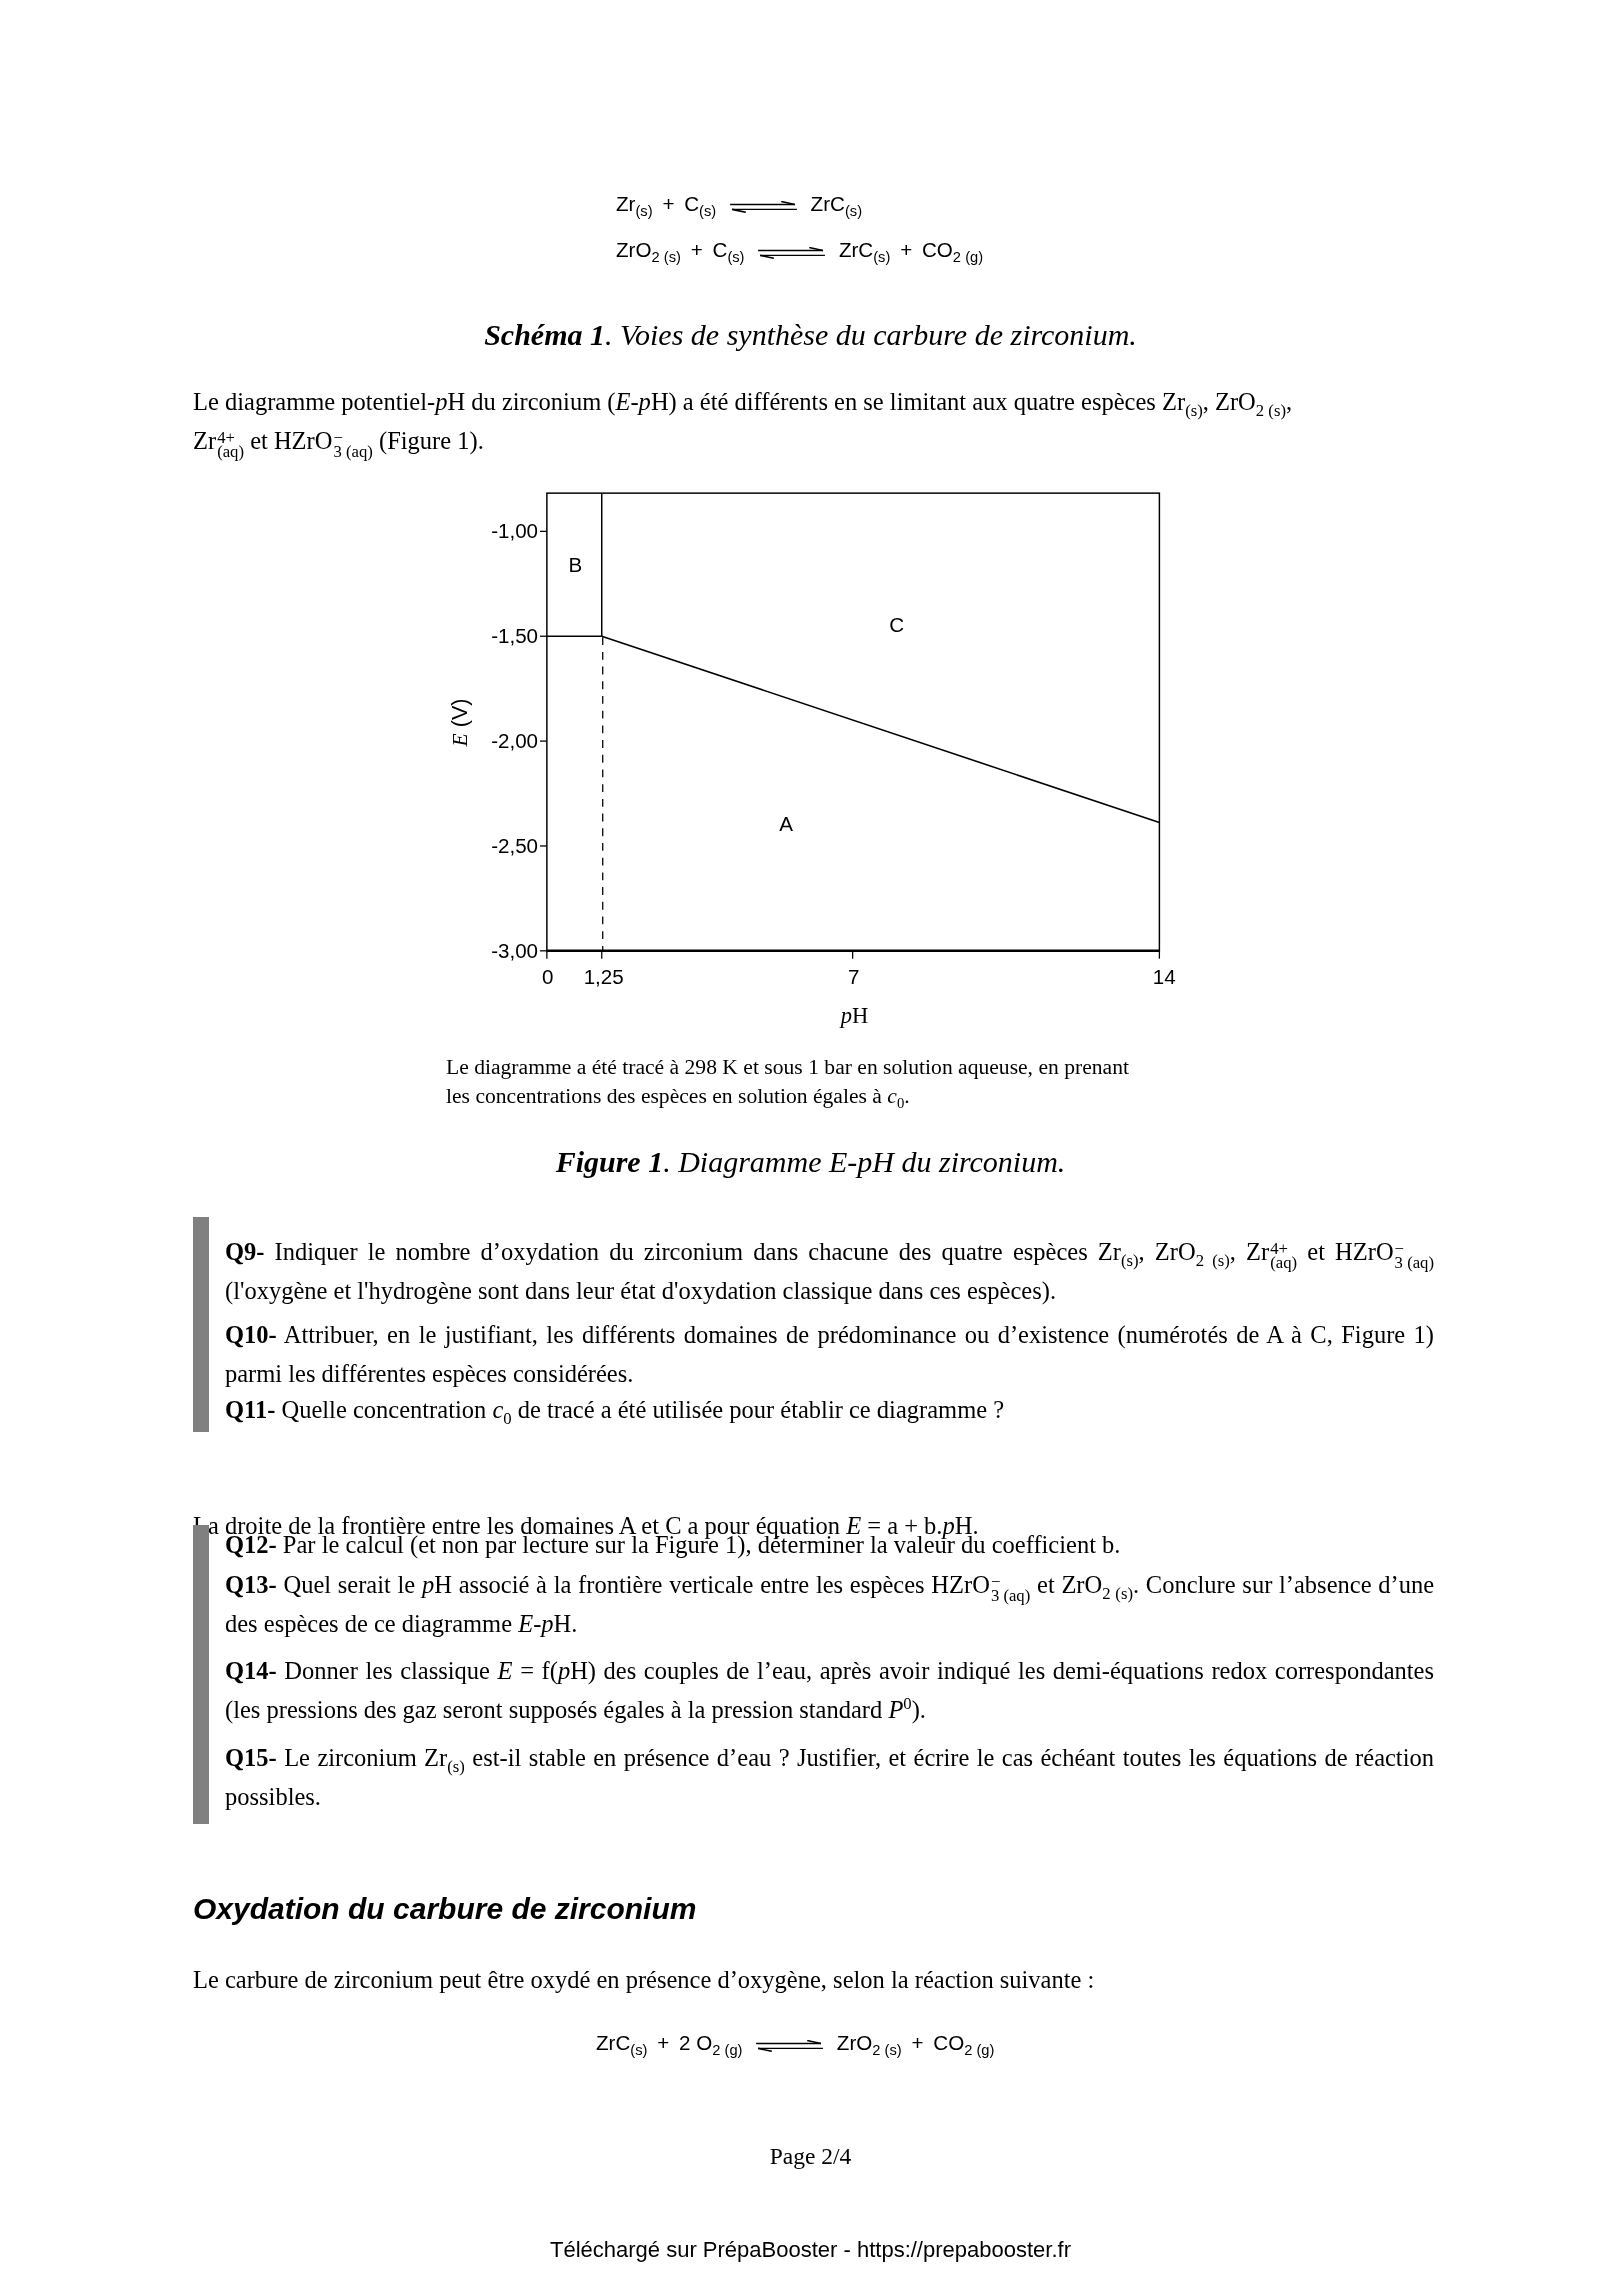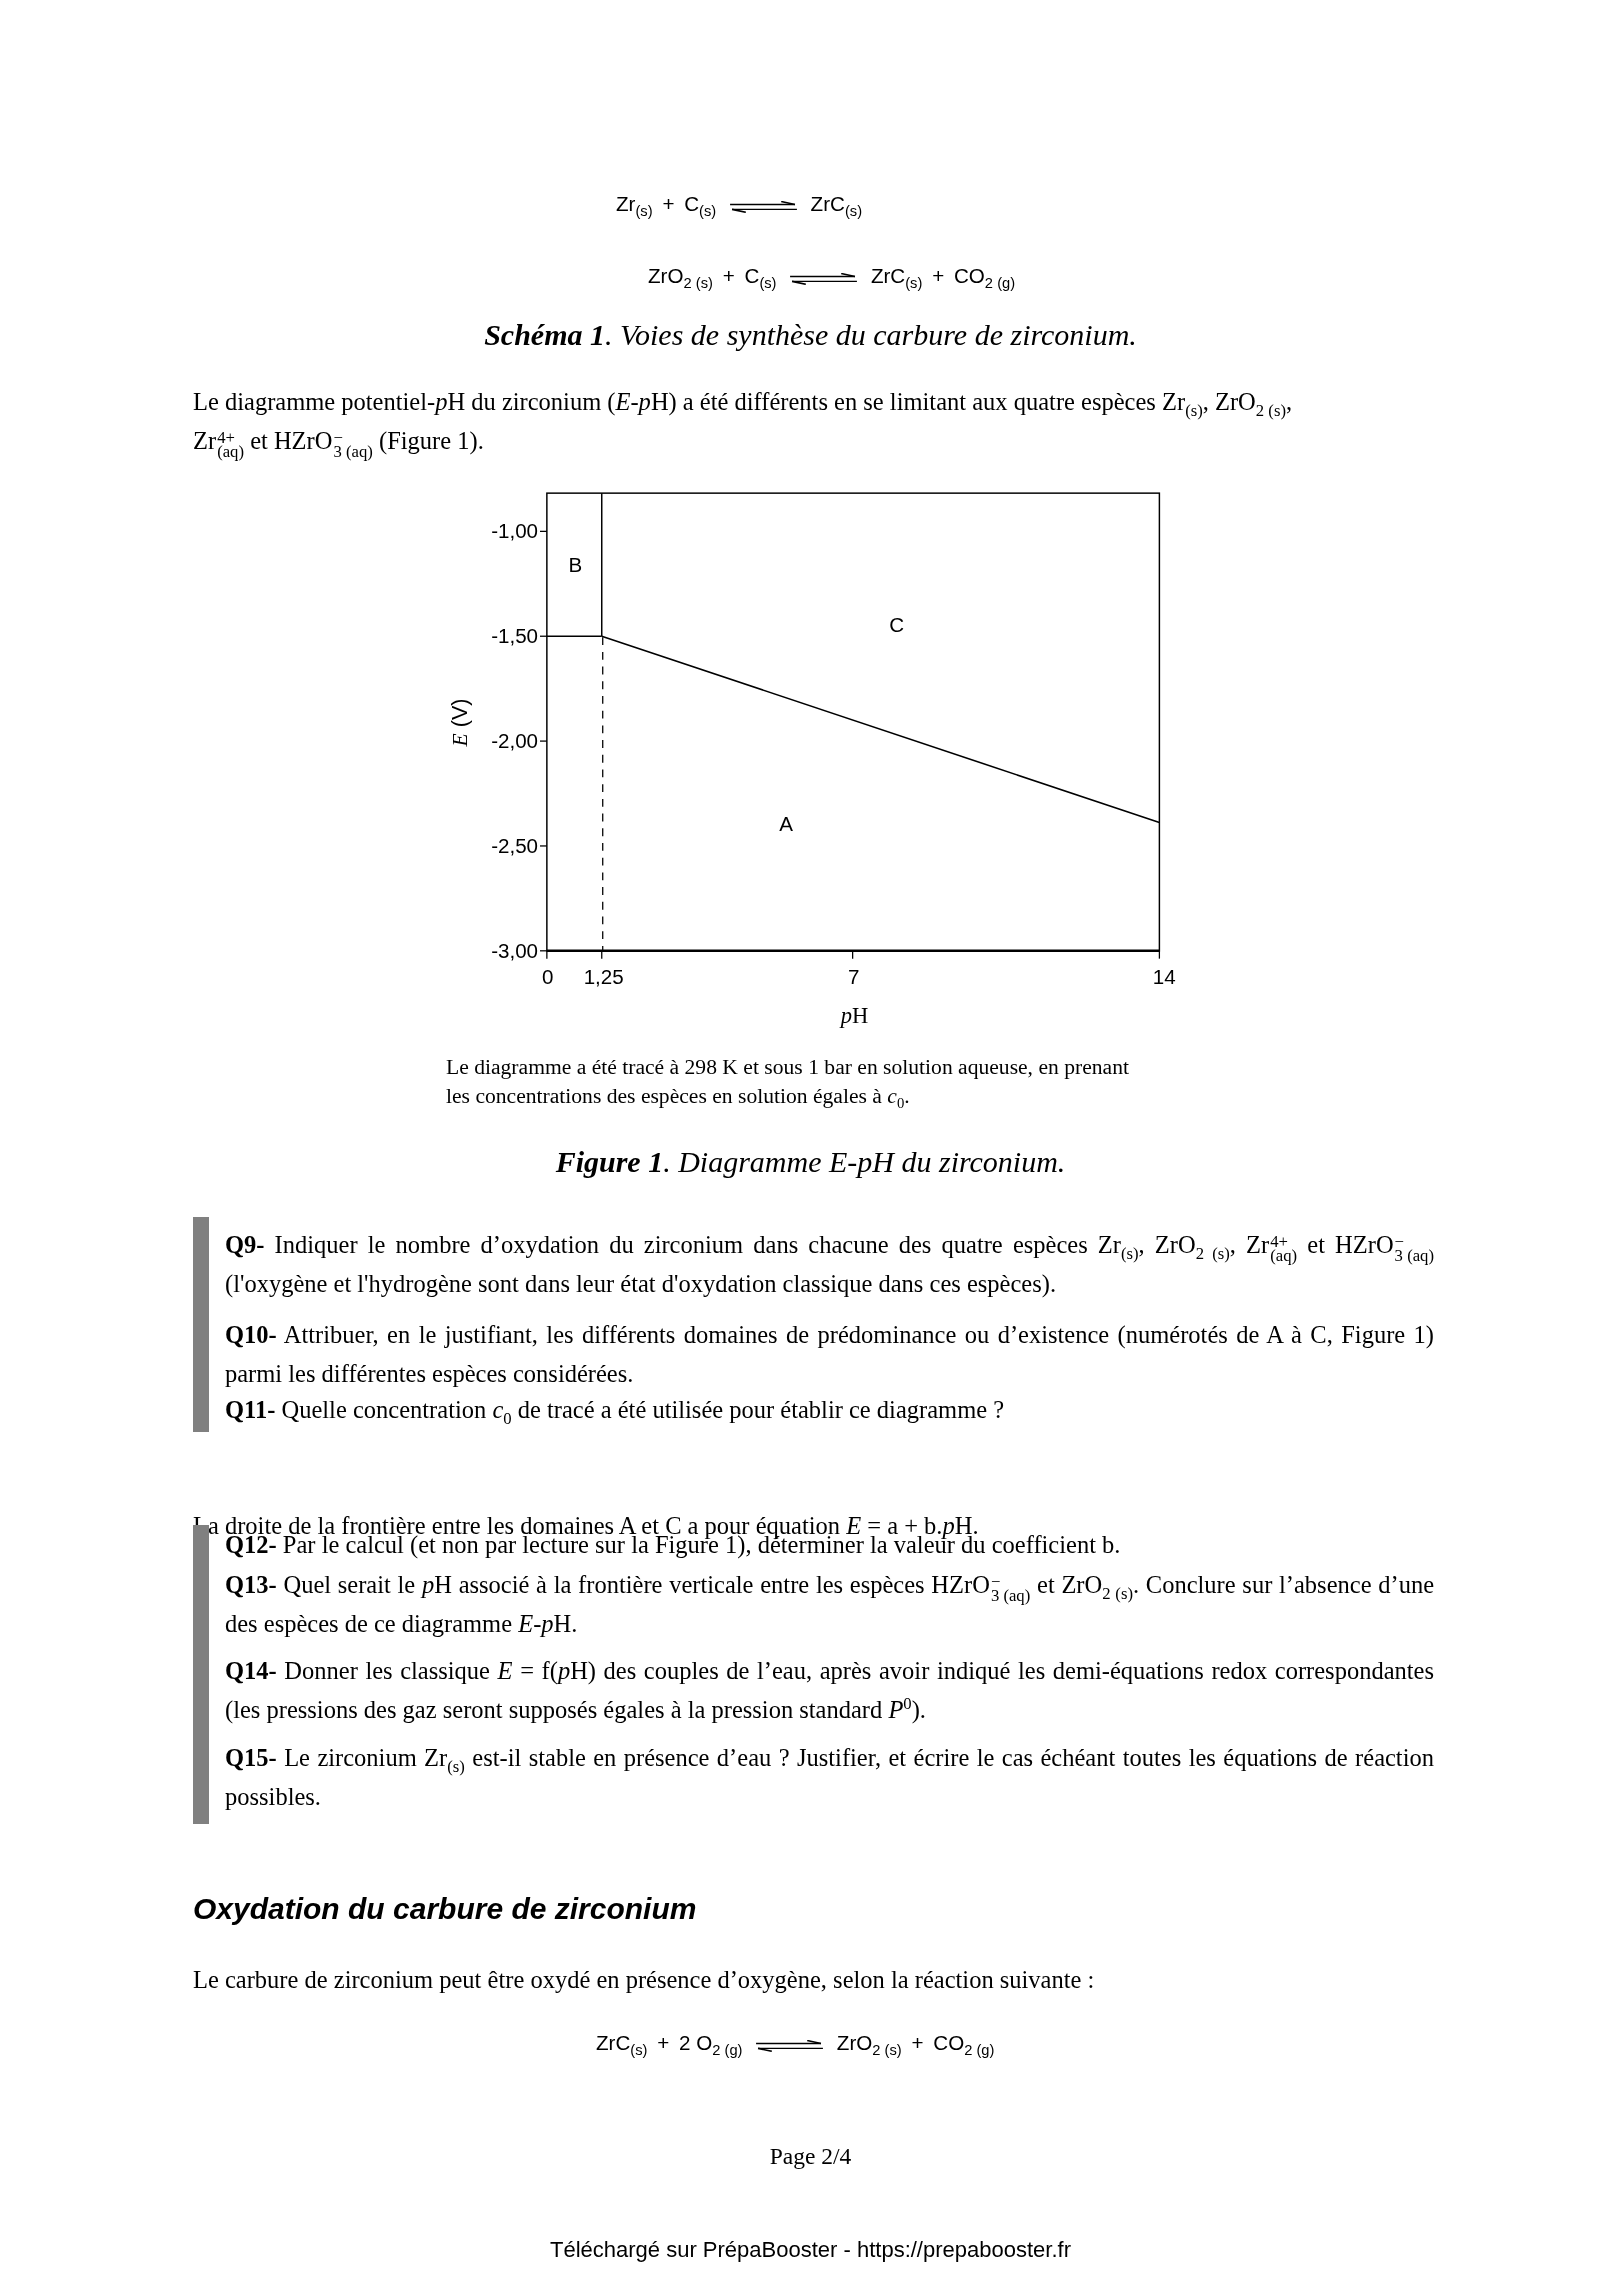--- a/index.html
+++ b/index.html
@@ -32,21 +32,21 @@
 
 <div class="abs eq" style="left:616px; top:192px;">
   <span><span>Zr</span><sub>(s)</sub></span><span class="plus">+</span><span><span>C</span><sub>(s)</sub></span><span class="arrow"><svg width="67" height="11.8" viewBox="0 0 68 12">
         <line x1="0" y1="3.5" x2="66" y2="3.5" stroke="#000" stroke-width="1.4"></line>
         <polyline points="52,0.5 66,3.5" fill="none" stroke="#000" stroke-width="1.6"></polyline>
         <line x1="2" y1="8.5" x2="68" y2="8.5" stroke="#000" stroke-width="1.4"></line>
         <polyline points="2,8.5 16,11.5" fill="none" stroke="#000" stroke-width="1.6"></polyline>
       </svg></span><span><span>ZrC</span><sub>(s)</sub></span>
 </div>
 
-<div class="abs eq" style="left:616px; top:264px;margin-left:32px;">
+<div class="abs eq" style="left:616px; top:238px;">
   <span><span>ZrO</span><sub><span>2</span> <span>(s)</span></sub></span><span class="plus">+</span><span><span>C</span><sub>(s)</sub></span><span class="arrow"><svg width="67" height="11.8" viewBox="0 0 68 12">
         <line x1="0" y1="3.5" x2="66" y2="3.5" stroke="#000" stroke-width="1.4"></line>
         <polyline points="52,0.5 66,3.5" fill="none" stroke="#000" stroke-width="1.6"></polyline>
         <line x1="2" y1="8.5" x2="68" y2="8.5" stroke="#000" stroke-width="1.4"></line>
         <polyline points="2,8.5 16,11.5" fill="none" stroke="#000" stroke-width="1.6"></polyline>
       </svg></span><span><span>ZrC</span><sub>(s)</sub></span><span class="plus">+</span><span><span>CO</span><sub><span>2</span> <span>(g)</span></sub></span>
 </div>
 
 <div class="abs caption" style="left:0; top:318px;">
   <b>Schéma 1</b><span>. Voies de synthèse du carbure de zirconium.</span>
@@ -113,21 +113,21 @@
   <div>Le diagramme a été tracé à 298 K et sous 1 bar en solution aqueuse, en prenant</div>
   <div><span>les concentrations des espèces en solution égales à </span><span class="italic">c</span><sub style="font-size:14.7px; vertical-align:-4.9px; line-height:0;">0</sub><span>.</span></div>
 </div>
 
 <div class="abs caption" style="left:0; top:1145px;">
   <b>Figure 1</b><span>. Diagramme E-pH du zirconium.</span>
 </div>
 
 <div class="q-block" style="top:1217px; height:215px; width:1245px;">
   <div class="q-bar"></div>
-  <div class="q" style="top:8px;">
+  <div class="q" style="top:15px;">
     <span class="qn">Q9-</span><span>  Indiquer le nombre d’oxydation du zirconium dans chacune des quatre espèces Zr</span><sub>(s)</sub><span>, ZrO</span><sub>2 (s)</sub><span>, Zr</span><span class="supsub"><span>4+</span><span>(aq)</span></span><span> et HZrO</span><span class="supsub"><span>−</span><span>3 (aq)</span></span><span> (l'oxygène et l'hydrogène sont dans leur état d'oxydation classique dans ces espèces).</span>
   </div>
   <div class="q" style="top:98px;">
     <span class="qn">Q10-</span><span> Attribuer, en le justifiant, les différents domaines de prédominance ou d’existence (numérotés de A à C, Figure 1) parmi les différentes espèces considérées.</span>
   </div>
   <div class="q" style="top:173px;">
     <span class="qn">Q11-</span><span> Quelle concentration </span><span class="italic">c</span><sub>0</sub><span> de tracé a été utilisée pour établir ce diagramme ?</span>
   </div>
 </div>
 

